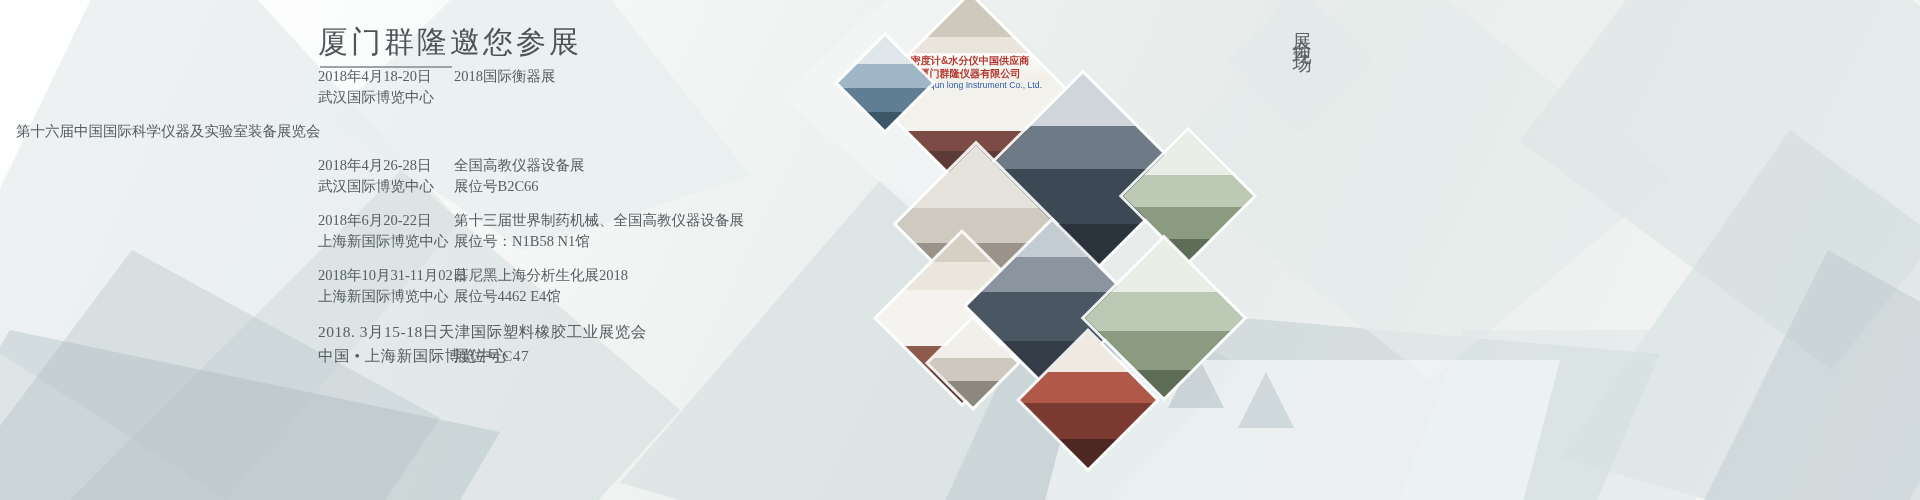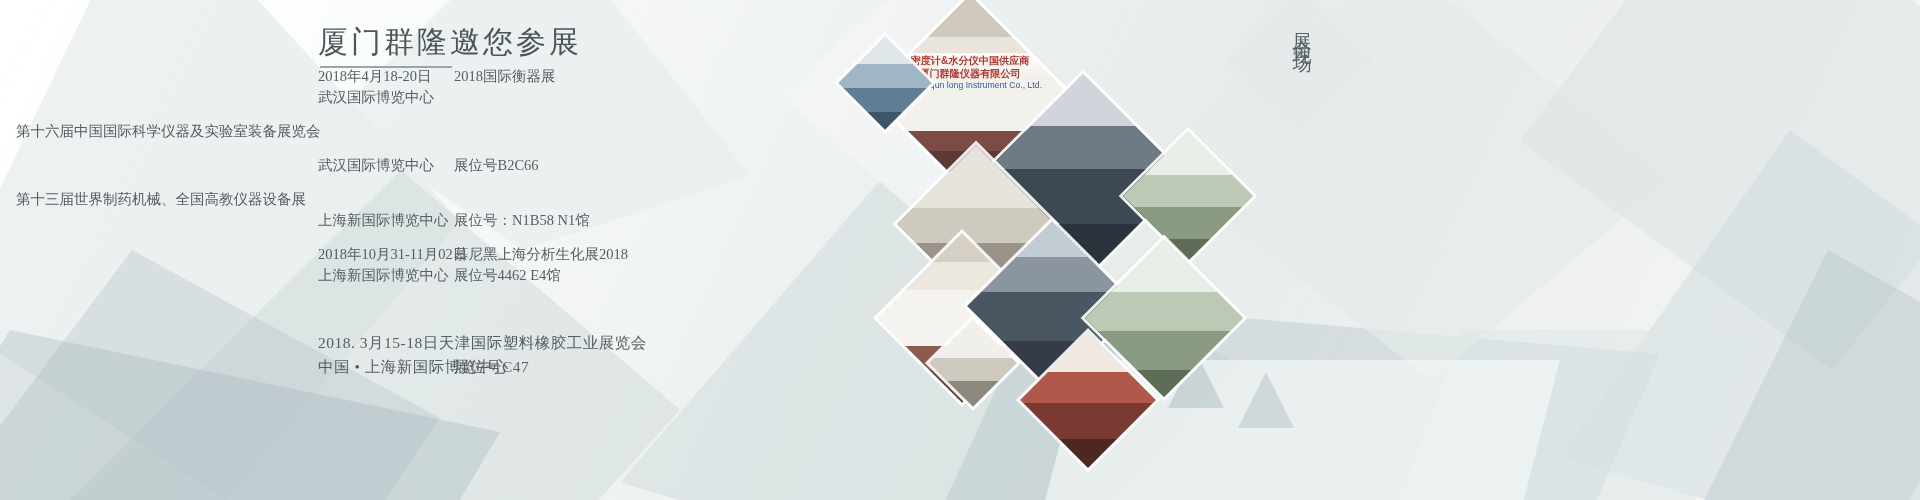--- a/index.html
+++ b/index.html
@@ -57,21 +57,21 @@
   .title-rule{position:absolute;left:320px;top:66px;width:132px;height:2px;background:#9aa5a8;}
   .entries{position:absolute;left:0px;top:66px;width:900px;}
   .entry{position:relative;margin:0 0 13px 0;}
   .erow{display:flex;align-items:baseline;color:#555e61;font-size:14.5px;line-height:21px;
         white-space:nowrap;font-family:"Liberation Serif","DejaVu Serif",serif;}
   .c-date{width:120px;padding-left:318px;box-sizing:content-box;}
   .c-name{padding-left:16px;}
   .c-venue{width:120px;padding-left:318px;box-sizing:content-box;}
   .c-booth{padding-left:16px;}
   .entry.last .erow{font-size:15.5px;line-height:24px;letter-spacing:.5px;}
-  .entry.last .c-date{width:auto;margin-top:32px;}
+  .entry.last .c-date{width:auto;}
 
   
   .collage{position:absolute;left:880px;top:0;width:400px;height:500px;}
   .dia{position:absolute;transform:rotate(45deg);overflow:hidden;
        box-shadow:0 0 0 3px rgba(255,255,255,.9);}
   .dia .inner{position:absolute;inset:0;transform:rotate(-45deg) scale(1.45);
        background-size:cover;background-position:center;}
   .vlabel{position:absolute;left:405px;top:18px;width:30px;
        writing-mode:vertical-rl;text-orientation:upright;
        font-size:19px;letter-spacing:7px;color:#5a6366;
@@ -147,27 +147,32 @@
       </div>
 
       <div class="entry">
         <div class="erow">
           <span class="c-name">第十六届中国国际科学仪器及实验室装备展览会</span>
         </div>
       </div>
 
       <div class="entry">
         <div class="erow">
+          <span class="c-date">2018年4月26-28日</span>
+          <span class="c-name">全国高教仪器设备展</span>
+        </div>
+        <div class="erow">
           <span class="c-venue">武汉国际博览中心</span>
           <span class="c-booth">展位号B2C66</span>
         </div>
       </div>
 
       <div class="entry">
         <div class="erow">
+          <span class="c-date">2018年6月20-22日</span>
           <span class="c-name">第十三届世界制药机械、全国高教仪器设备展</span>
         </div>
         <div class="erow">
           <span class="c-venue">上海新国际博览中心</span>
           <span class="c-booth">展位号：N1B58  N1馆</span>
         </div>
       </div>
 
       <div class="entry">
         <div class="erow">

